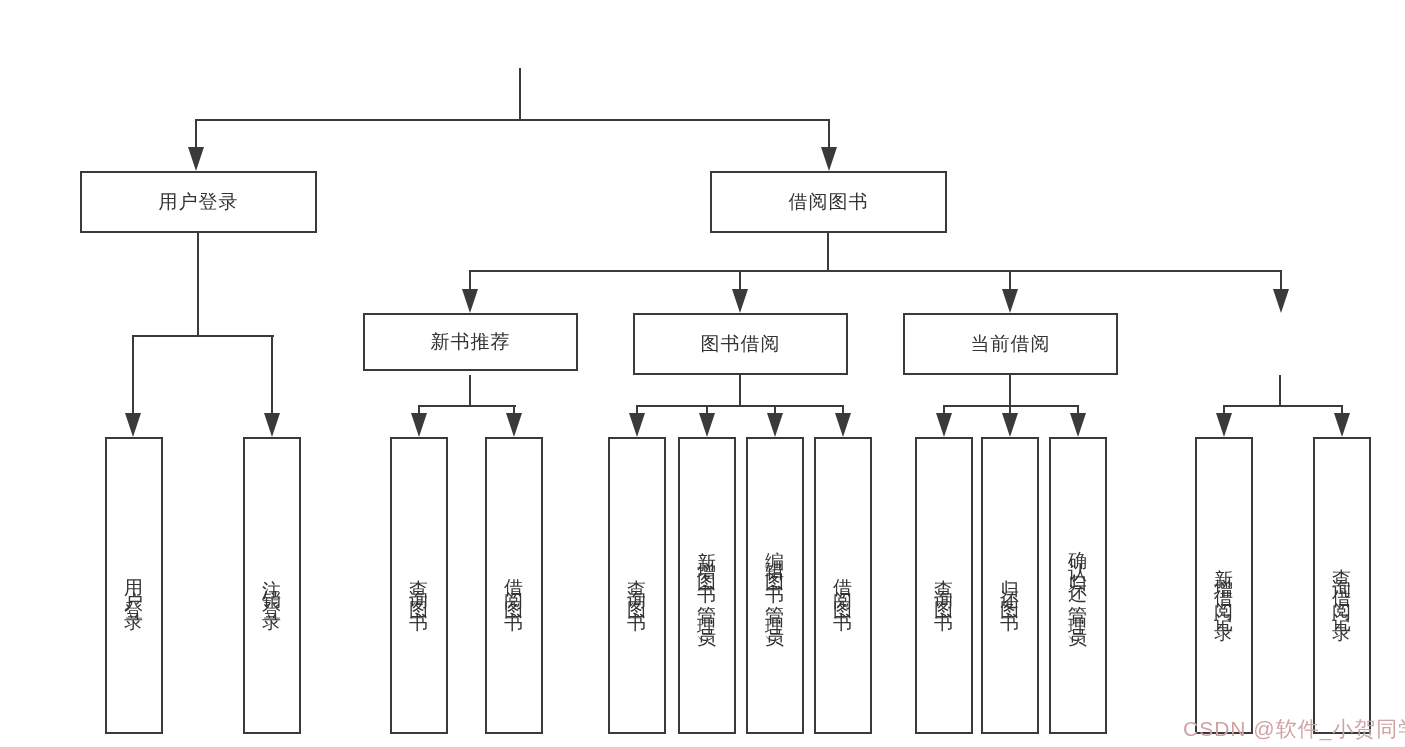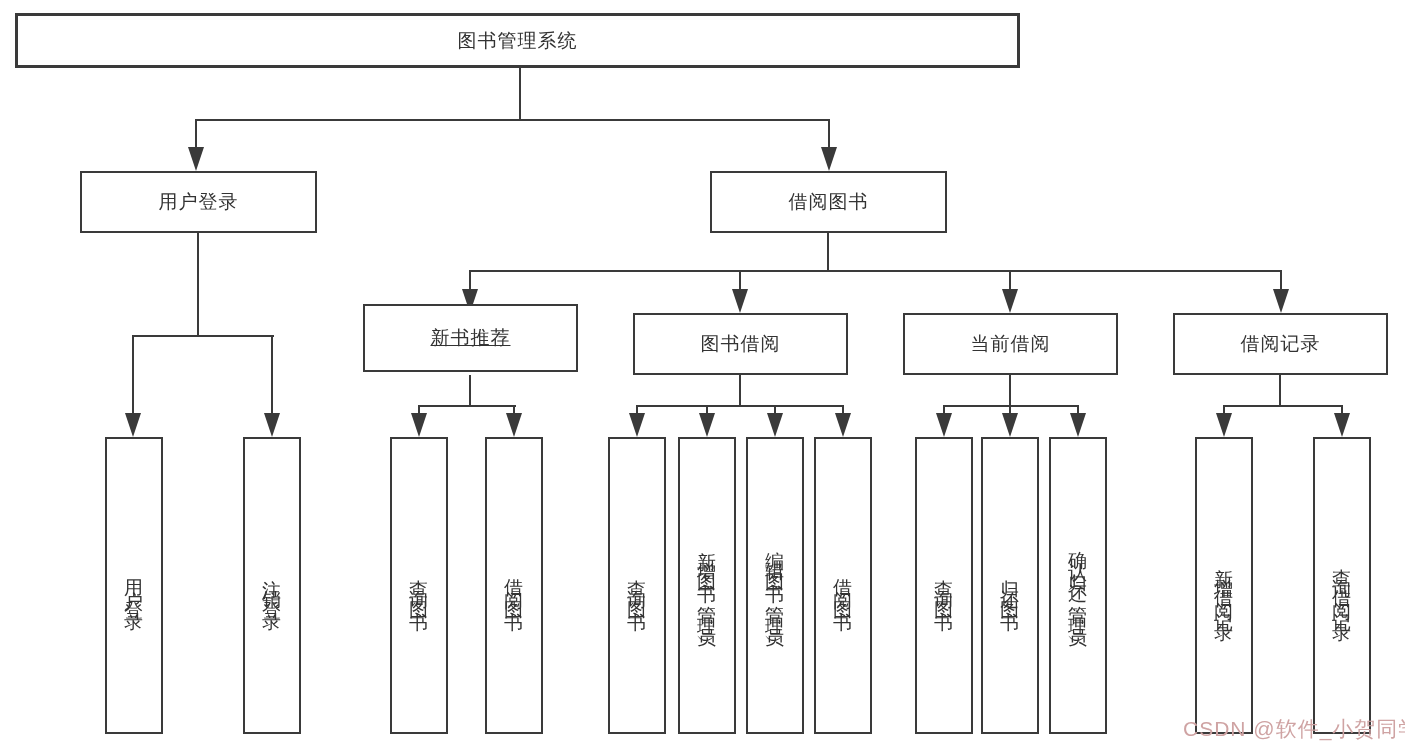--- a/index.html
+++ b/index.html
@@ -28,23 +28,20 @@
          border-top:24px solid #3a3a3a;}
 
   .watermark{position:absolute;left:1183px;top:715px;font-size:21px;color:#cfa3a3;
              letter-spacing:1px;white-space:nowrap;}
 </style>
 </head>
 <body>
 
 <div class="stage">
 
-  <div class="box root" style="left:15px;top:13px;width:1005px;height:55px;">
-    <span>图书管理系统</span>
-  </div>
 
   <div class="vline" style="left:519px;top:68px;height:53px;"></div>
   <div class="hline" style="left:195px;top:119px;width:635px;"></div>
   <div class="vline" style="left:195px;top:119px;height:33px;"></div>
   <div class="vline" style="left:828px;top:119px;height:33px;"></div>
   <div class="arrow" style="left:188px;top:147px;"></div>
   <div class="arrow" style="left:821px;top:147px;"></div>
 
   <div class="box" style="left:80px;top:171px;width:237px;height:62px;">
     <span>用户登录</span>
@@ -64,31 +61,28 @@
   <div class="hline" style="left:469px;top:270px;width:813px;"></div>
   <div class="vline" style="left:469px;top:270px;height:23px;"></div>
   <div class="vline" style="left:739px;top:270px;height:23px;"></div>
   <div class="vline" style="left:1009px;top:270px;height:23px;"></div>
   <div class="vline" style="left:1280px;top:270px;height:23px;"></div>
   <div class="arrow" style="left:462px;top:289px;"></div>
   <div class="arrow" style="left:732px;top:289px;"></div>
   <div class="arrow" style="left:1002px;top:289px;"></div>
   <div class="arrow" style="left:1273px;top:289px;"></div>
 
-  <div class="box" style="left:363px;top:304px;width:215px;height:68px;text-decoration:underline;">
+  <div class="box" style="left:363px;top:313px;width:215px;height:58px;">
     <span>新书推荐</span>
   </div>
   <div class="box" style="left:903px;top:313px;width:215px;height:62px;">
     <span>当前借阅</span>
   </div>
   <div class="box" style="left:633px;top:313px;width:215px;height:62px;">
     <span>图书借阅</span>
-  </div>
-  <div class="box" style="left:1173px;top:313px;width:215px;height:62px;">
-    <span>借阅记录</span>
   </div>
 
   <div class="vline" style="left:469px;top:375px;height:32px;"></div>
   <div class="hline" style="left:418px;top:405px;width:98px;"></div>
   <div class="vline" style="left:418px;top:405px;height:14px;"></div>
   <div class="vline" style="left:513px;top:405px;height:14px;"></div>
   <div class="arrow" style="left:411px;top:413px;"></div>
   <div class="arrow" style="left:506px;top:413px;"></div>
 
   <div class="vline" style="left:739px;top:375px;height:32px;"></div>

